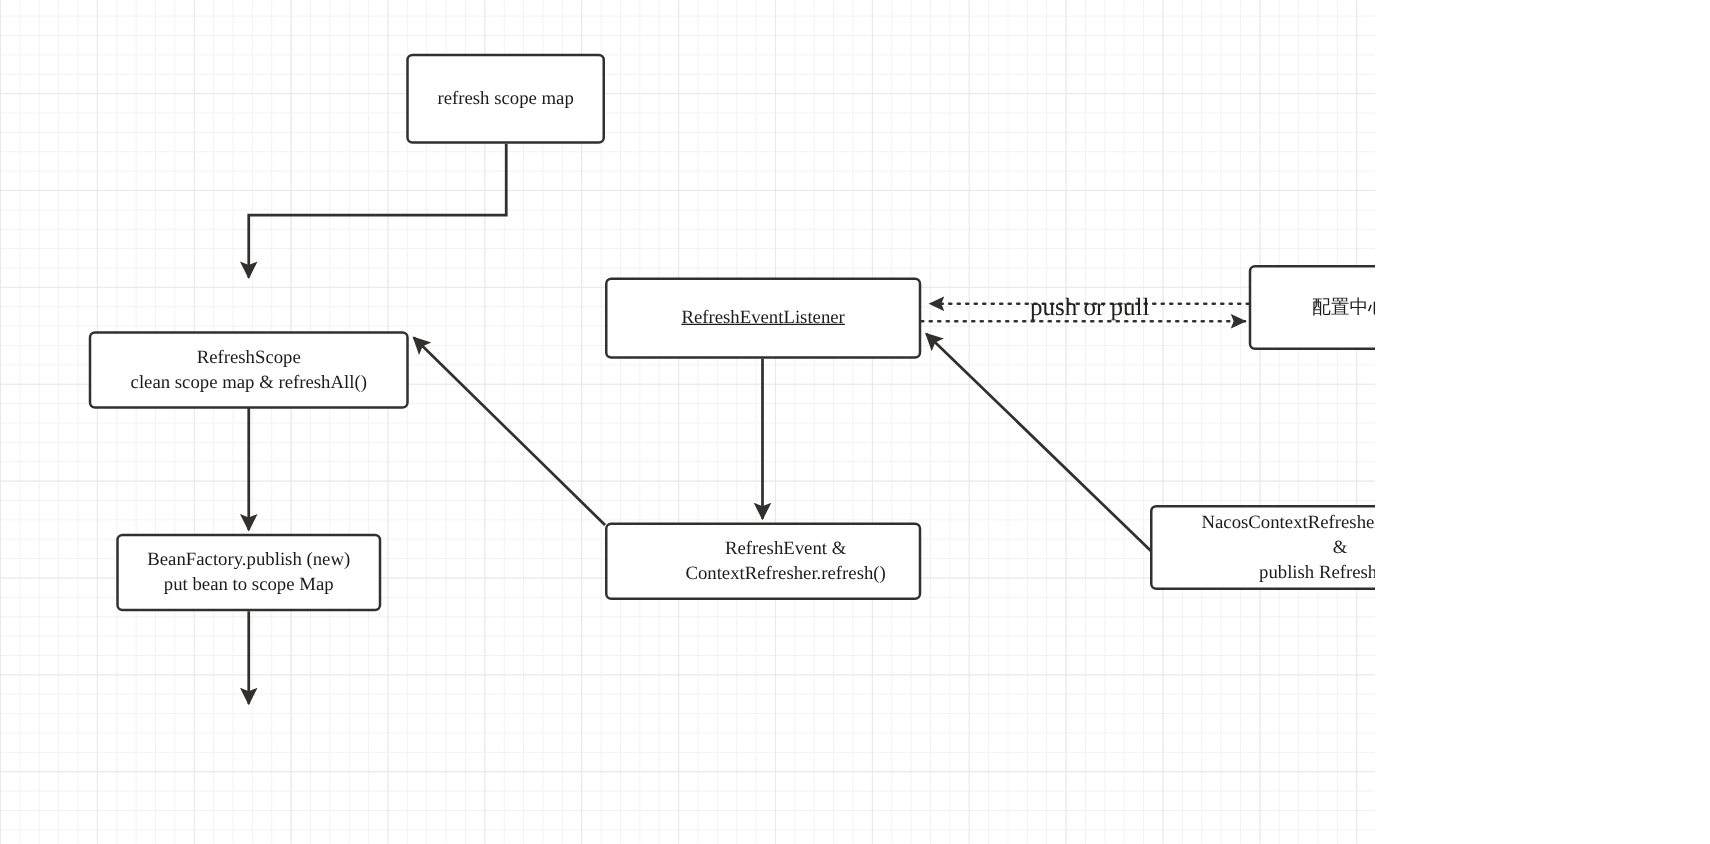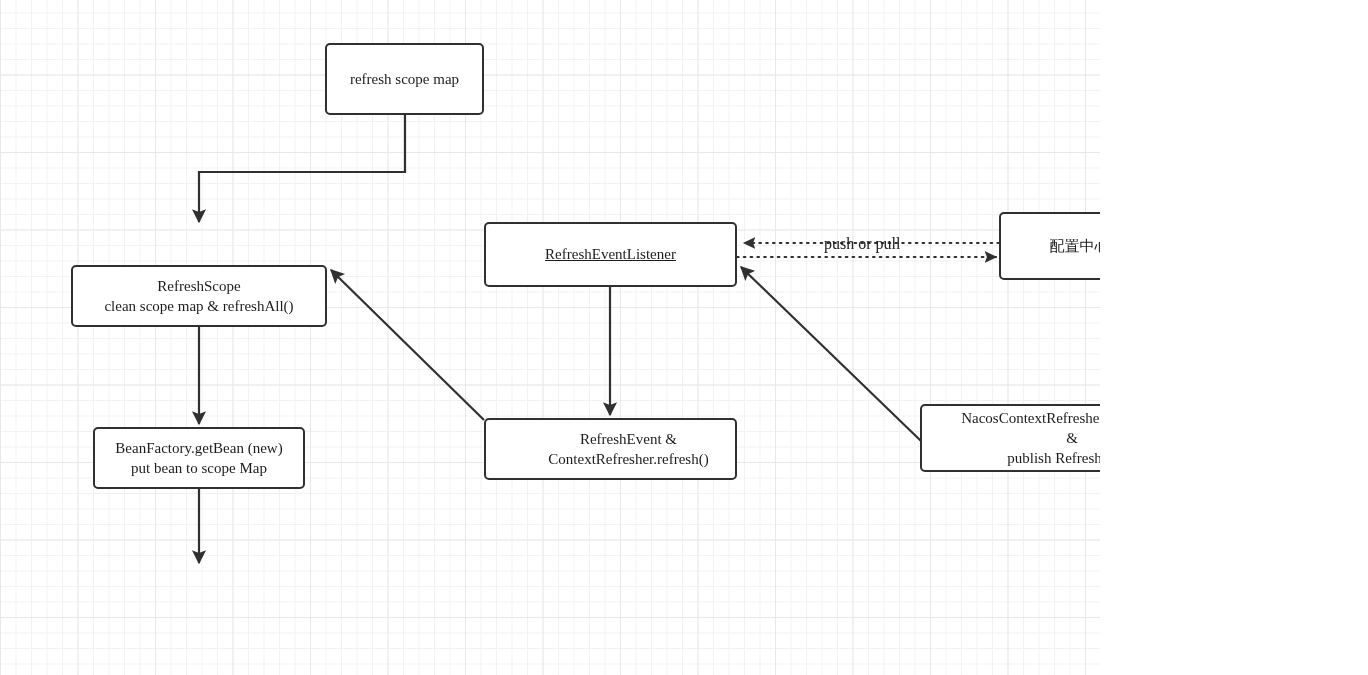--- a/index.html
+++ b/index.html
@@ -51,21 +51,21 @@
     white-space: pre-line;
     padding: 2px 6px;
   }
   .node.cjk {
     font-family: Liberation Sans, sans-serif;
     font-size: 15px;
   }
   .edge-label {
     position: absolute;
     font-family: "Liberation Serif", "DejaVu Serif", serif;
-    font-size: 16px;
+    font-size: 20px;
     color: #21201f;
     background: transparent;
     white-space: nowrap;
     line-height: 1;
   }
 </style>
 </head>
 <body>
 
 <div id="canvas">
@@ -95,21 +95,21 @@
     <path d="M 999 243 L 744 243" fill="none" stroke="#31302f" stroke-width="2.1" stroke-dasharray="1.6 5.2" stroke-linecap="round" marker-end="url(#arrowDot)"></path>
 
     <path d="M 737 257 L 996 257" fill="none" stroke="#31302f" stroke-width="2.1" stroke-dasharray="1.6 5.2" stroke-linecap="round" marker-end="url(#arrowDot)"></path>
   </svg>
 
   <div class="node" style="left:325px; top:43px; width:159px; height:72px;">refresh scope map</div>
 
   <div class="node" style="left:71px; top:225px; width:256px; height:62px;margin-top:40px;">RefreshScope
 clean scope map  &amp; refreshAll()</div>
 
-  <div class="node" style="left:93px; top:427px; width:212px; height:62px;">BeanFactory.getBean (new)
+  <div class="node" style="left:93px; top:427px; width:212px; height:62px;">BeanFactory.publish (new)
 put bean to scope Map</div>
 
 
   <div class="node" style="left:484px; top:222px; width:253px; height:65px;text-decoration:underline;">RefreshEventListener</div>
 
   <div class="node" style="left:484px; top:418px; width:253px; height:62px;padding-left:42px;">RefreshEvent &amp;
 ContextRefresher.refresh()</div>
 
   <div class="node" style="left:920px; top:404px; width:304px; height:68px;">NacosContextRefresher add Listener
 &amp;

